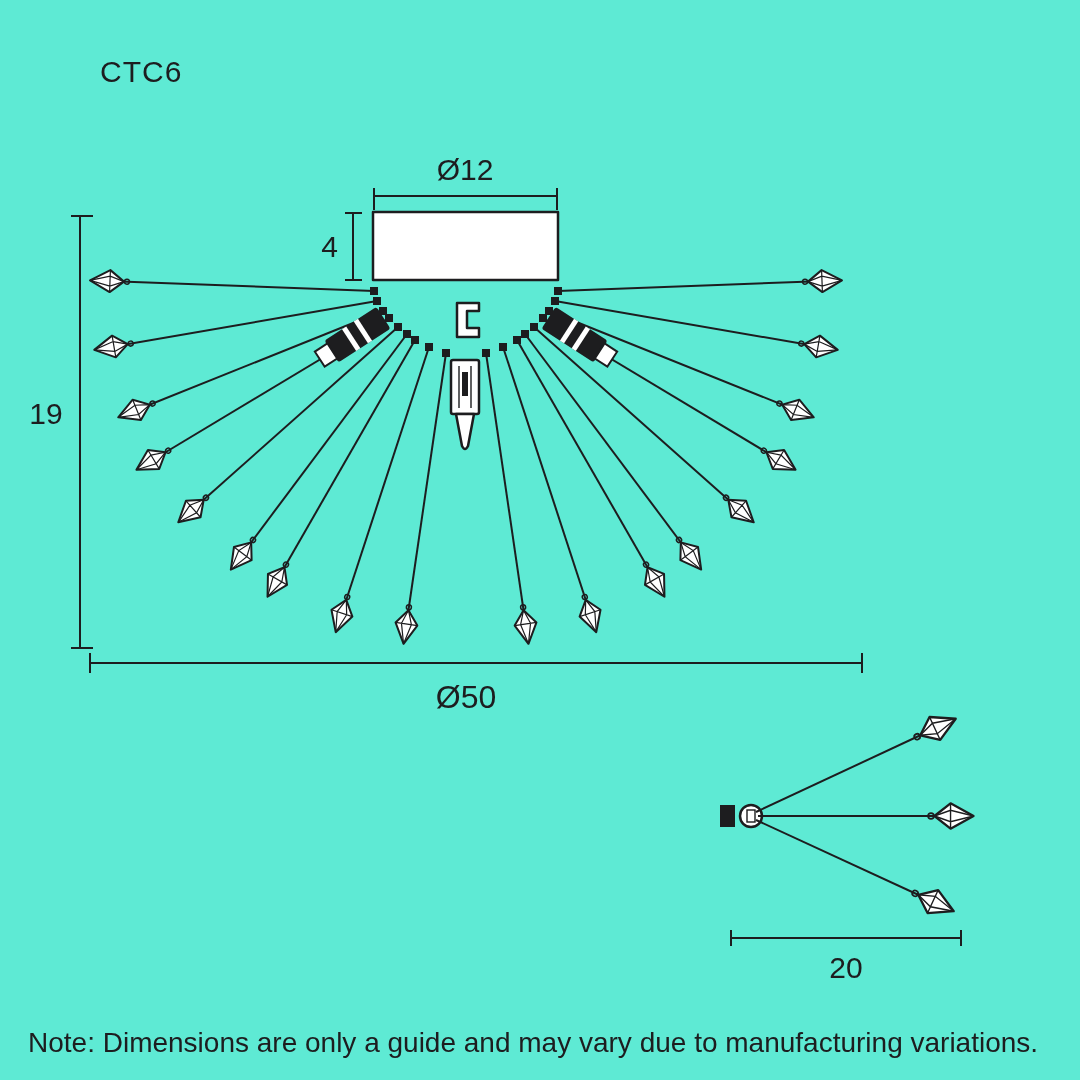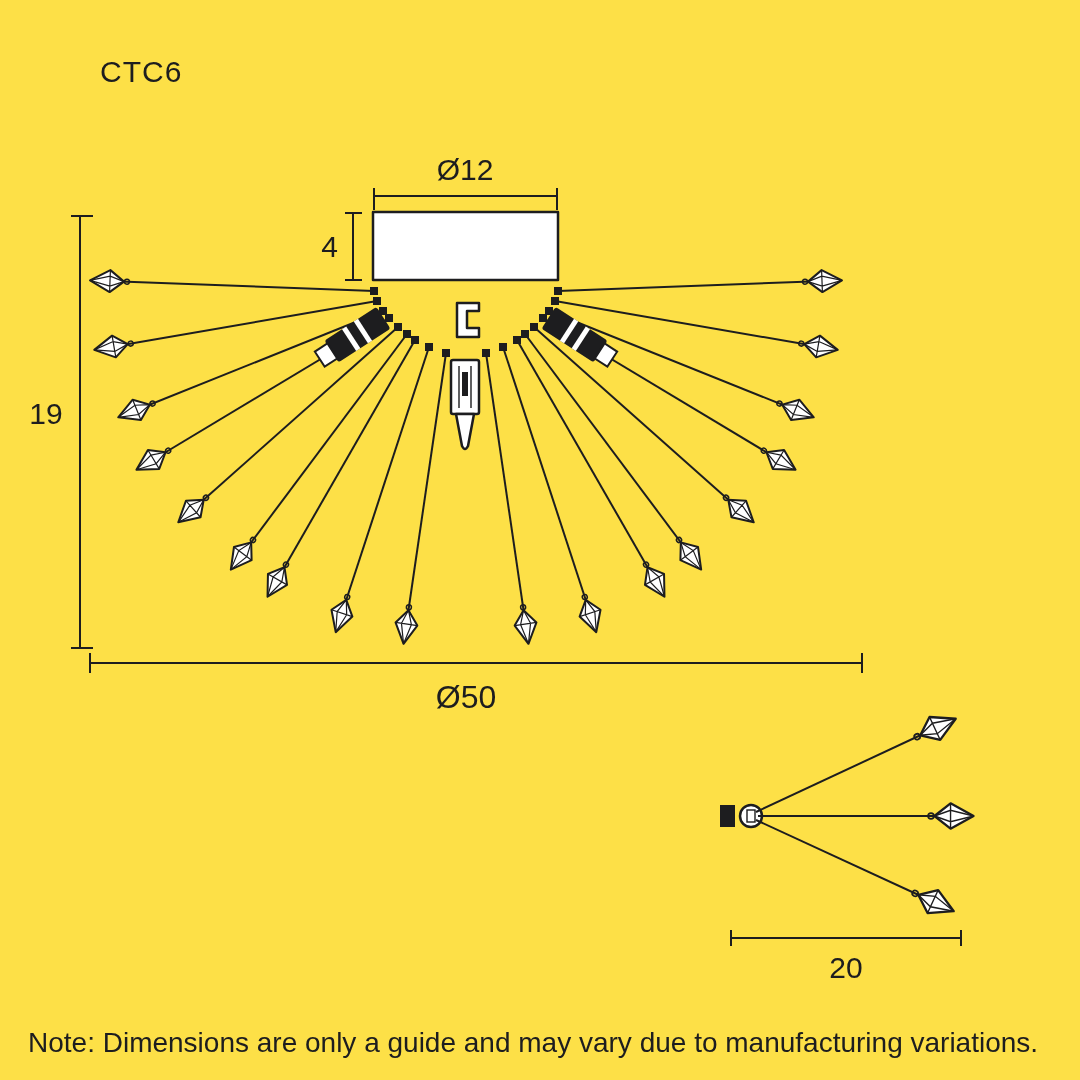--- a/index.html
+++ b/index.html
@@ -1,18 +1,18 @@
 <!DOCTYPE html>
 <html><head>
 <meta charset="utf-8">
 <style>
   html, body { margin: 0; padding: 0; background: #ffffff; }
   .page {
     width: 1080px; height: 1080px; position: relative;
-    background: #fde047; overflow: hidden;
+    background: #5eead4; overflow: hidden;
     font-family: "Liberation Sans", sans-serif;
   }
   svg { display: block; }
   text {
     font-family: "Liberation Sans", sans-serif;
     fill: #1d1d1f;
   }
   .title-label   { font-size: 30px; font-weight: 500; letter-spacing: 1px; }
   .dim-label     { font-size: 30px; font-weight: 500; }
   .dim-label-lg  { font-size: 32px; font-weight: 500; }

